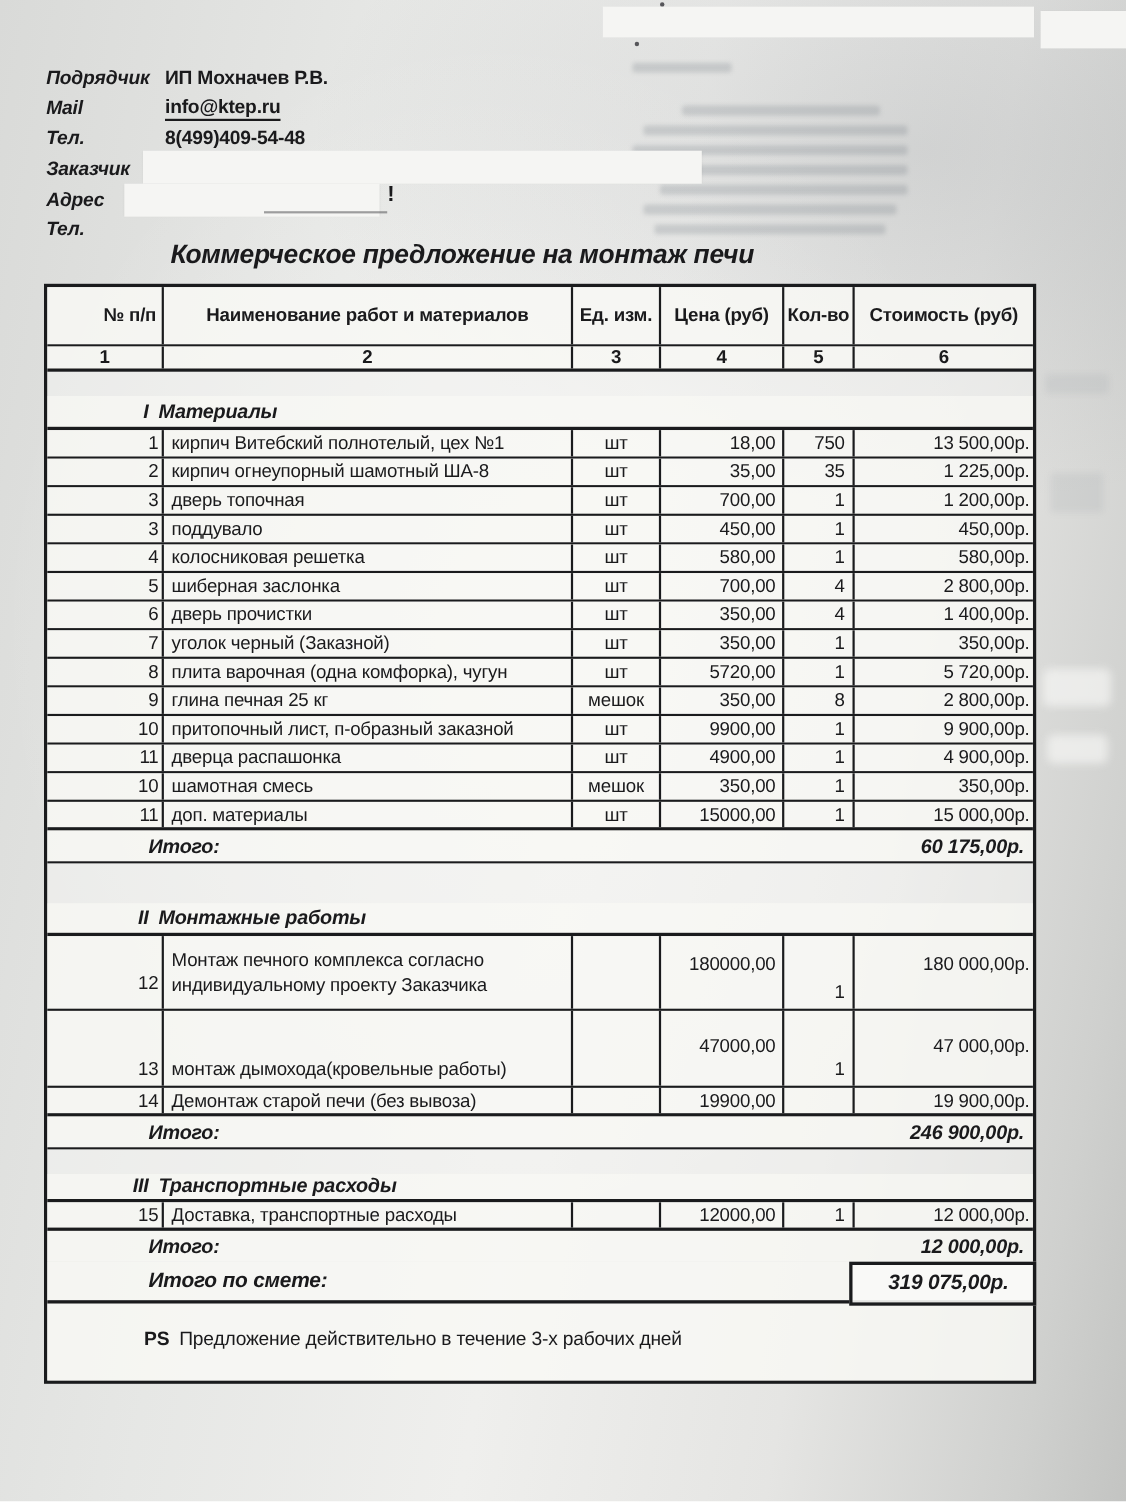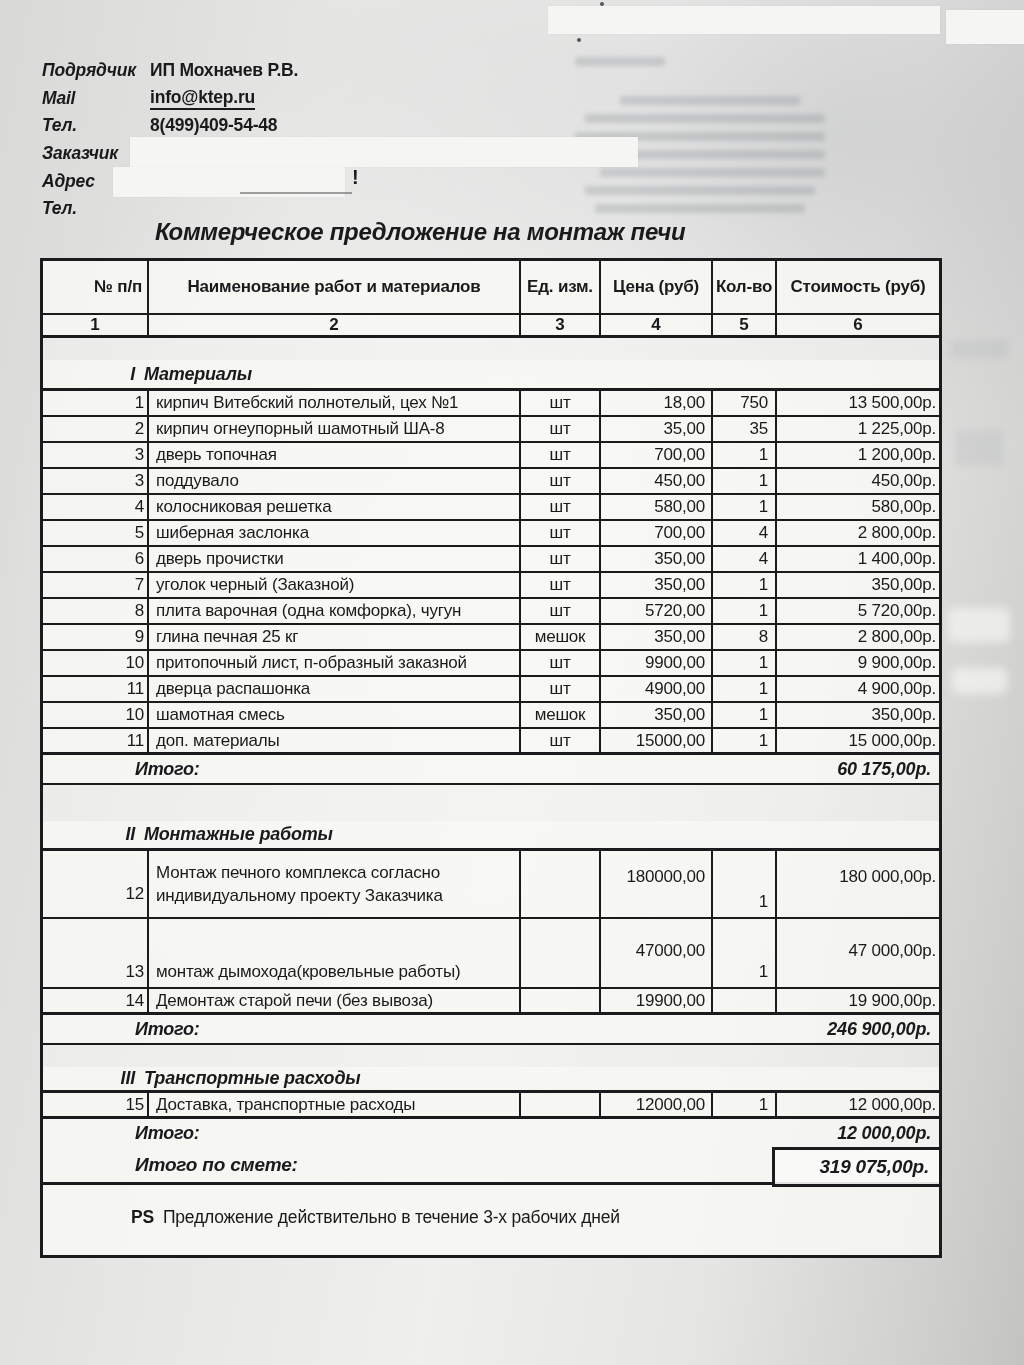--- a/index.html
+++ b/index.html
@@ -72,21 +72,21 @@
   .r13 .c-num{align-items:flex-end;padding-bottom:5px;}
   .r13 .c-price{align-items:flex-start;padding-top:22px;}
   .r13 .c-qty{align-items:flex-end;padding-bottom:5px;}
   .r13 .c-cost{align-items:flex-start;padding-top:22px;}
   .sub-row{align-items:center;justify-content:space-between;padding:0 8px 0 92px;font-weight:bold;font-style:italic;font-size:18px;}
   .sub0{height:30px;border-bottom:2px solid #1a1b1d;}
   .sub1{height:30px;border-bottom:2px solid #1a1b1d;}
   .sub2{height:28px;}
   .grand-row{height:38px;border-bottom:3px solid #1a1b1d;position:relative;align-items:center;padding-left:92px;font-weight:bold;font-style:italic;font-size:19px;}
   .gt-box{position:absolute;top:0;right:-3px;width:170px;height:40px;border:3px solid #1a1b1d;box-sizing:border-box;
-          display:flex;align-items:center;justify-content:flex-end;padding-right:10px;background:rgba(250,250,247,0.9);z-index:2;}
+          display:flex;align-items:center;justify-content:flex-end;padding-right:22px;background:rgba(250,250,247,0.9);z-index:2;}
   .ps-row{flex:1 1 auto;align-items:flex-start;padding-top:22px;padding-left:88px;font-size:17.5px;}
   .ps-label{font-weight:bold;margin-right:9px;}
 </style>
 </head>
 <body>
 
 <div class="page">
 
   <div class="ghost" style="left:575px;top:57px;width:90px;"></div>
   <div class="ghost" style="left:620px;top:96px;width:180px;"></div>

